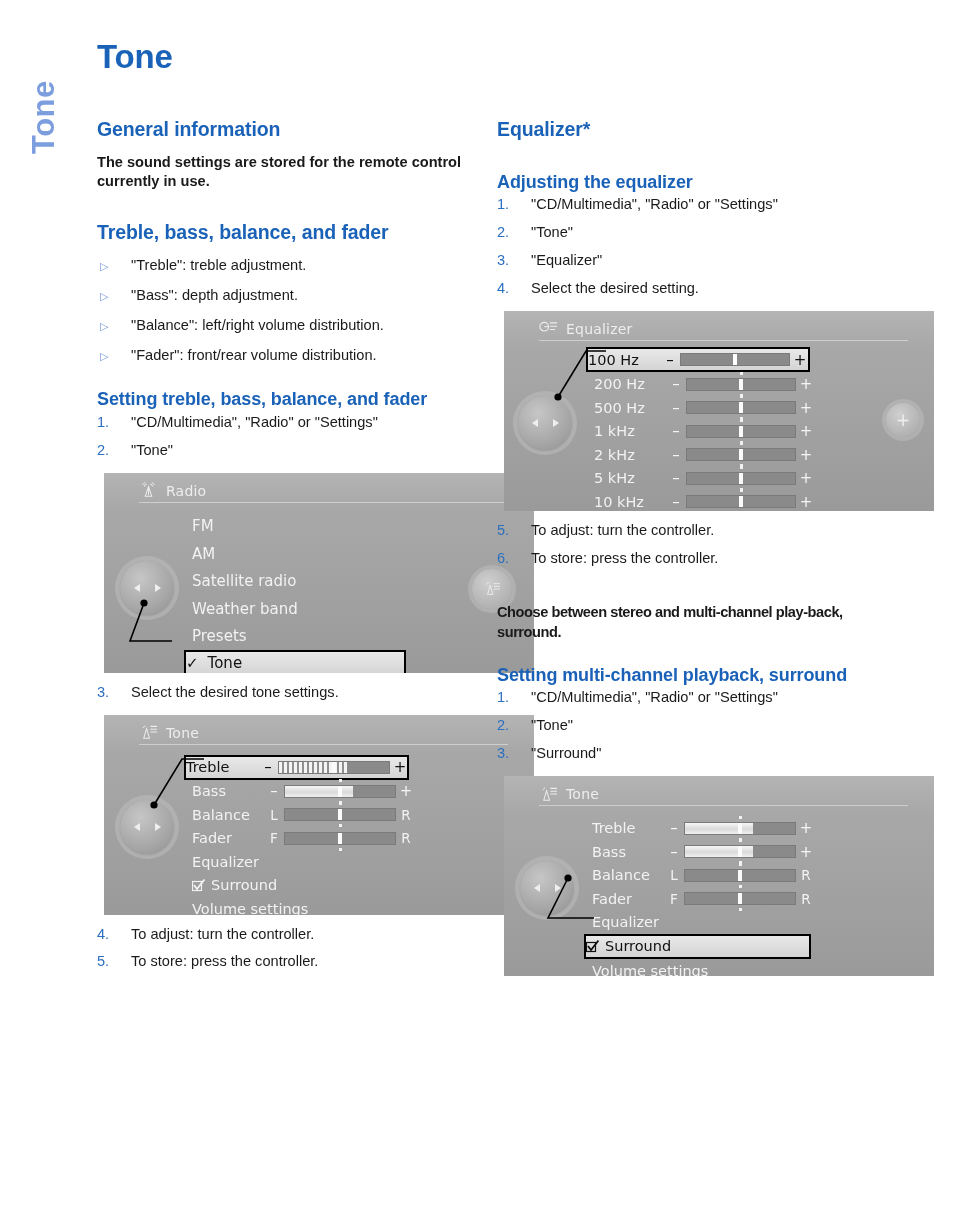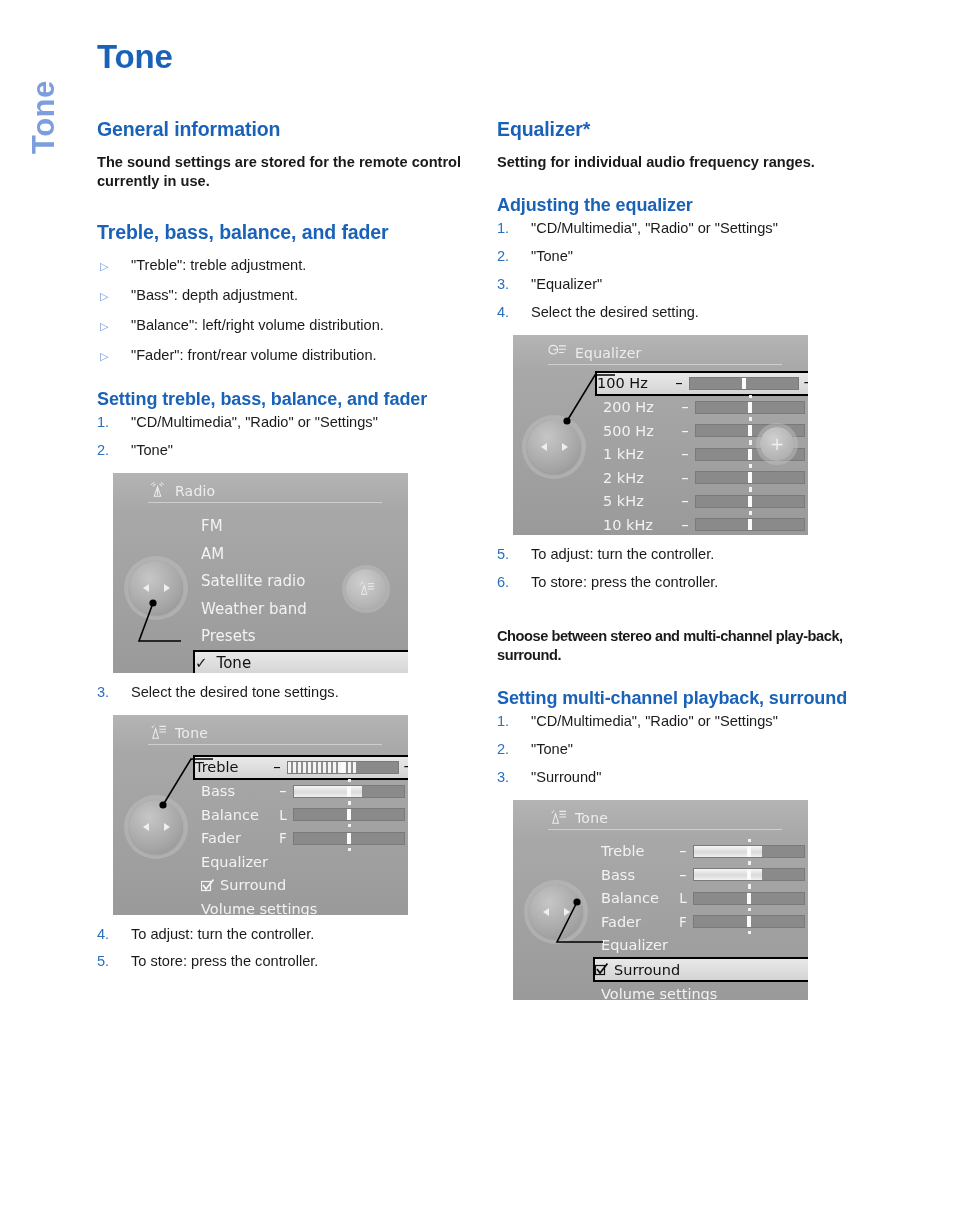--- a/index.html
+++ b/index.html
@@ -98,22 +98,22 @@
     color:#2a6fc0;
     font-size:14.6px;
   }
   .spacer-18 { height:18px; }
   .spacer-12 { height:12px; }
   .spacer-26 { height:26px; }
 
   
   .idrive {
     position:relative;
-    width:295px; height:200px;
-    margin:4px 0 10px 16px;
+    width:430px; height:200px;
+    margin:4px 0 10px 7px;
     background:
       linear-gradient(180deg,#b4b4b4 0%, #a8a8a8 18%, #a2a2a2 55%, #9a9a9a 100%);
     overflow:hidden;
     font-family:"DejaVu Sans", sans-serif;
   }
 
   
   .arc {
     position:absolute;
     border-radius:50%;
@@ -486,21 +486,20 @@
 
     <ol class="steps">
       <li><span class="num">4.</span><span>To adjust: turn the controller.</span></li>
       <li><span class="num">5.</span><span>To store: press the controller.</span></li>
     </ol>
   </div>
 
   <div class="col col-right">
 
     <h2 class="sect">Equalizer*</h2>
-    <p class="body">Setting for individual audio frequency ranges.</p>
 
     <div class="spacer-18"></div>
 
     <h3 class="sub">Adjusting the equalizer</h3>
     <ol class="steps">
       <li><span class="num">1.</span><span>"CD/Multimedia", "Radio" or "Settings"</span></li>
       <li><span class="num">2.</span><span>"Tone"</span></li>
       <li><span class="num">3.</span><span>"Equalizer"</span></li>
       <li><span class="num">4.</span><span>Select the desired setting.</span></li>
     </ol>

